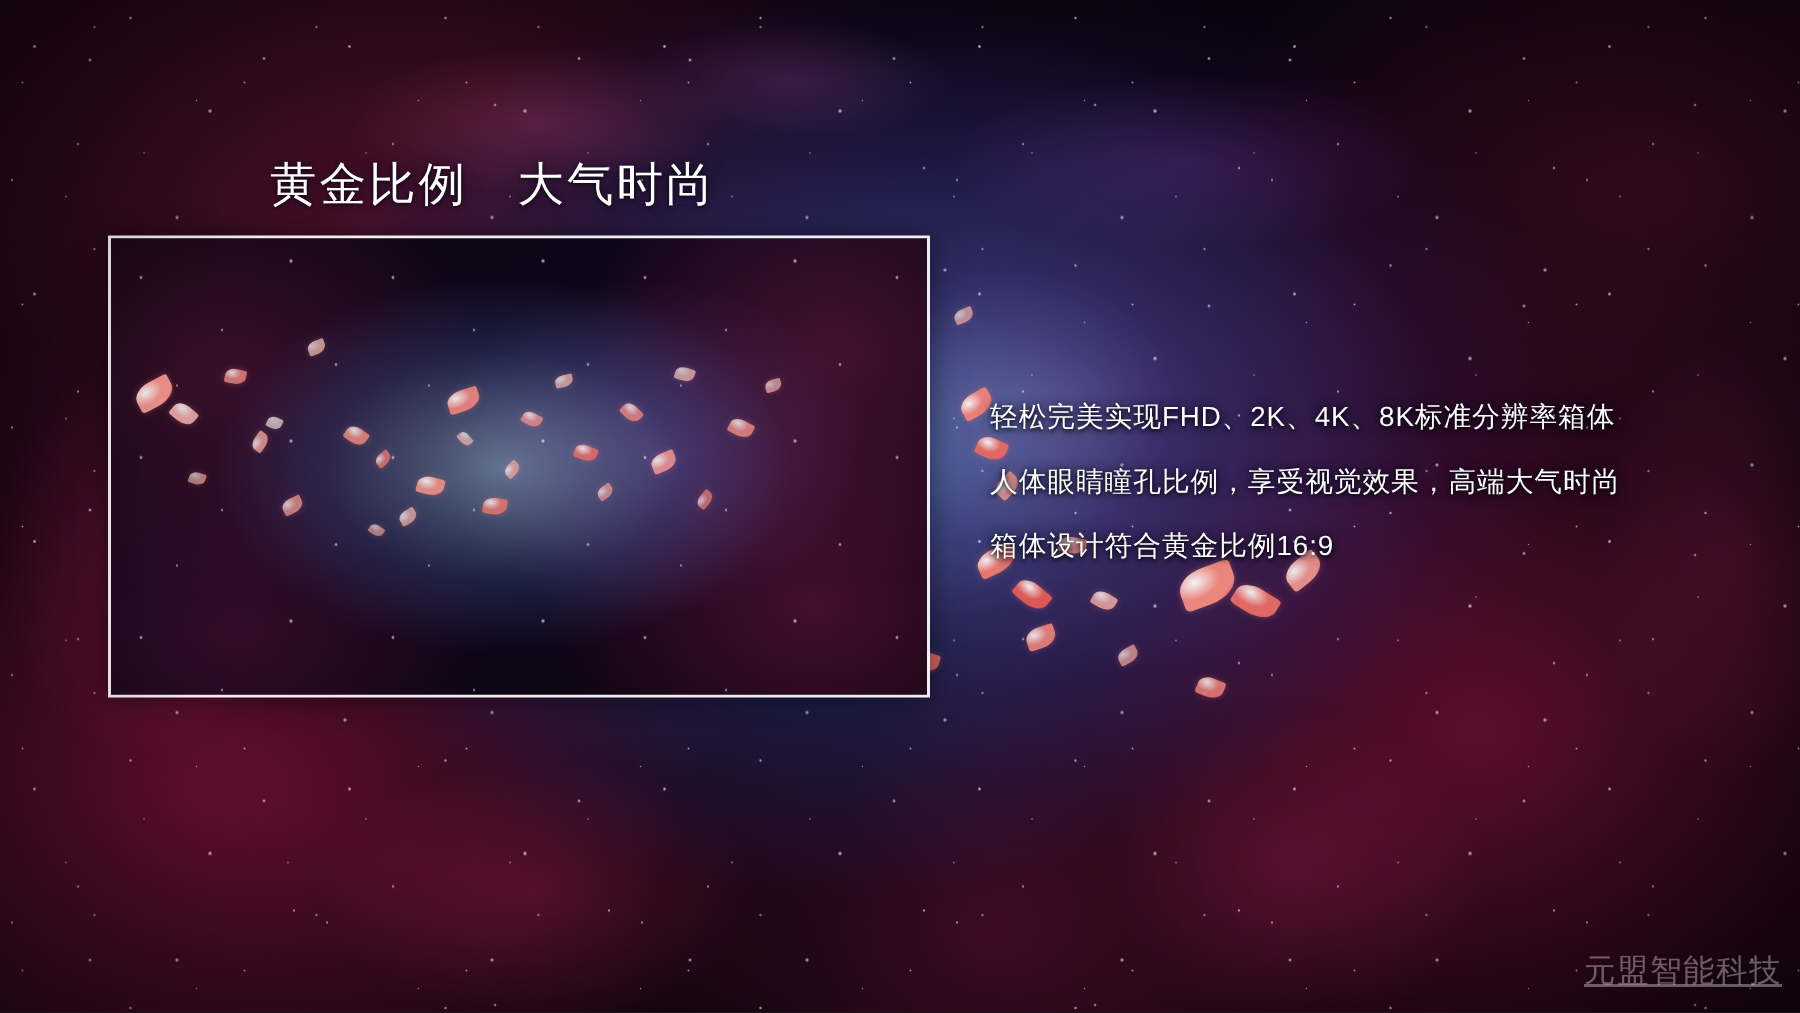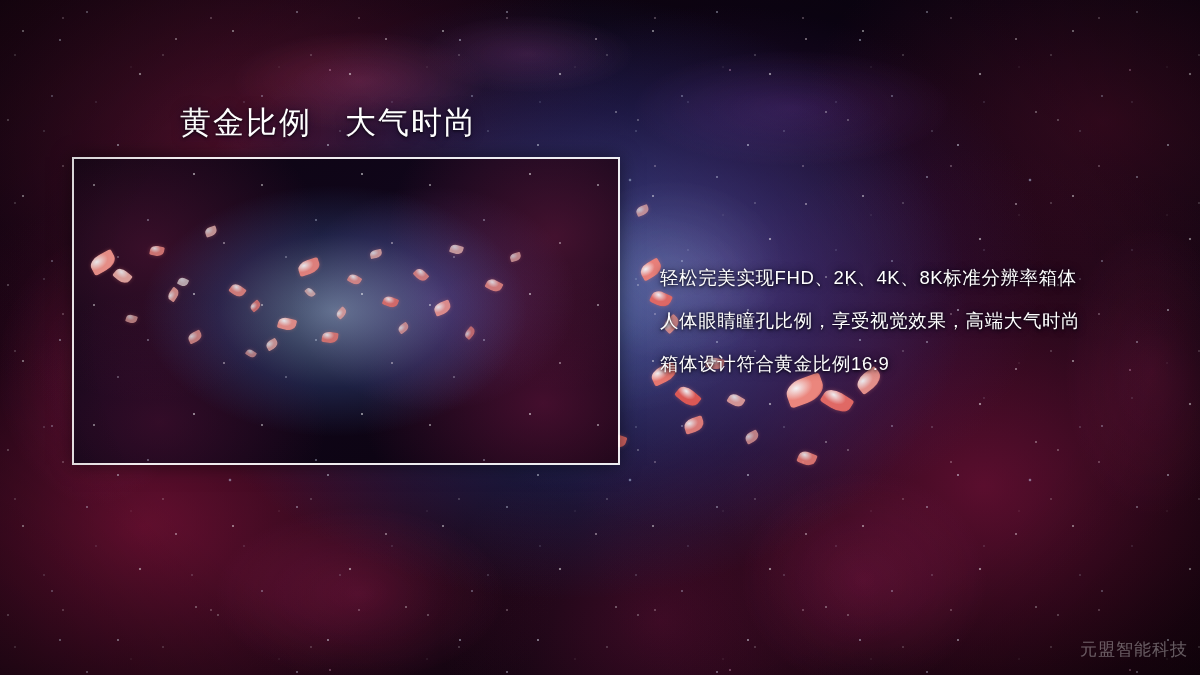--- a/index.html
+++ b/index.html
@@ -125,22 +125,22 @@
   }
   .body-line {
     font-size:18.5px; color:#ffffff; letter-spacing:.6px;
     line-height:43px; white-space:pre;
     text-shadow:0 0 8px rgba(10,5,30,.95), 0 1px 3px rgba(0,0,0,.9);
   }
 
   
   .watermark {
     position:absolute; right:12px; bottom:14px;
-    font-size:17px; color:rgba(225,225,225,.40);
-    letter-spacing:1px; white-space:pre;
+    font-size:21px; color:rgba(225,225,225,.40);
+    letter-spacing:1px; white-space:pre;text-decoration:underline;
   }
 
   .vignette {
     position:absolute; inset:0; pointer-events:none;
     background:radial-gradient(ellipse 900px 620px at 50% 50%, rgba(0,0,0,0) 55%, rgba(0,0,0,.45) 100%);
   }
 </style>
 </head>
 <body>
 

